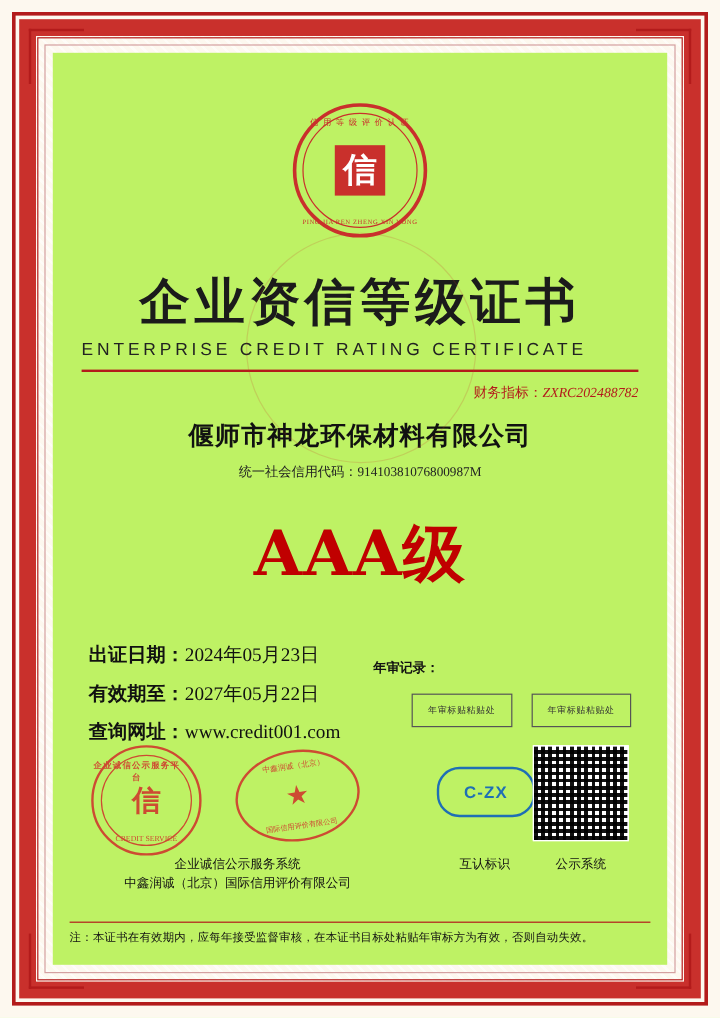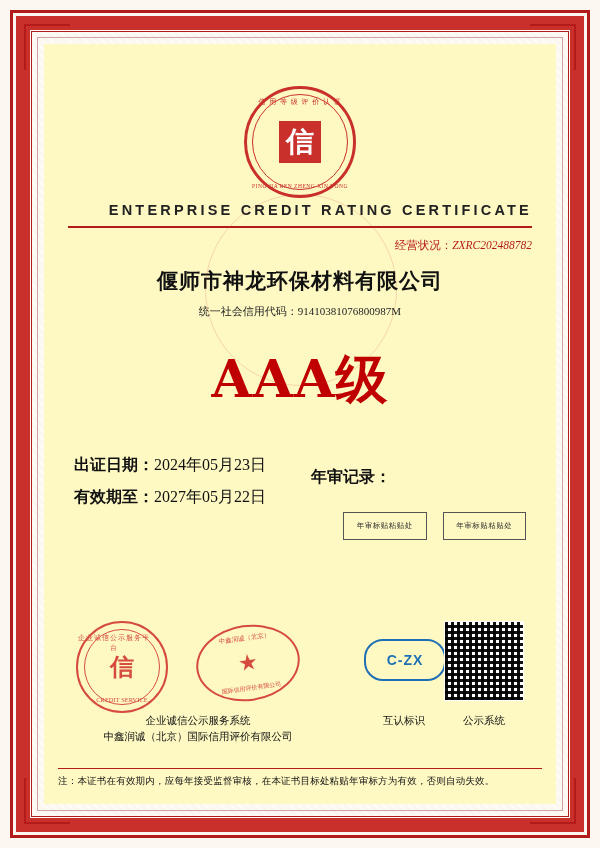--- a/index.html
+++ b/index.html
@@ -69,21 +69,21 @@
   }
   .corner.tl { left: 24px; top: 24px; border-right: none; border-bottom: none; }
   .corner.tr { right: 24px; top: 24px; border-left: none; border-bottom: none; }
   .corner.bl { left: 24px; bottom: 24px; border-right: none; border-top: none; }
   .corner.br { right: 24px; bottom: 24px; border-left: none; border-top: none; }
 
   
   .content {
     position: absolute;
     left: 44px; top: 44px; right: 44px; bottom: 44px;
-    background: #fef9c3;
+    background: #bef264;
     box-sizing: border-box;
     padding: 0 24px;
   }
 
   
   .emblem-wrap {
     margin-top: 42px;
     display: flex;
     justify-content: center;
   }
@@ -147,26 +147,25 @@
     margin-top: 26px;
     text-align: center;
     font-size: 42px;
     font-weight: bold;
     letter-spacing: 4px;
     color: #1b1b1b;
     font-family: "DejaVu Serif", serif;
   }
   .title-en {
     margin-top: 4px;
-    text-align: right;
+    text-align: left;
     font-size: 14.5px;
     letter-spacing: 3.2px;
     color: #222;
     font-family: "Liberation Sans", sans-serif;
-    font-weight: bold;
   }
   .title-rule {
     margin: 8px auto 0;
     width: 100%;
     height: 2px;
     background: #b31b1b;
   }
 
   
   .credit-code-line {
@@ -229,24 +228,24 @@
     line-height: 2.0;
     color: #111;
   }
   .details-left .row .label { font-weight: bold; }
   .details-right {
     width: 215px;
     flex: 0 0 215px;
     padding-top: 18px;
   }
   .details-right .annual-title {
-    font-size: 16px;
-    font-weight: bold;
-    color: #111;
-    margin-bottom: 24px;
+    font-size: 11px;
+    font-weight: bold;
+    color: #111;
+    margin-bottom: 14px;
   }
   .sticker-row {
     display: flex;
     gap: 16px;
     margin-left: 32px;
   }
   .sticker {
     width: 84px;
     height: 26px;
     border: 1px solid #555;
@@ -281,20 +280,21 @@
     border: 1px solid #d0342c;
     border-radius: 50%;
   }
   .seal-circle .seal-top-text {
     position: absolute;
     top: 10px; left: 0; right: 16px;
     text-align: center;
     font-size: 7px;
     color: #d0342c;
     letter-spacing: 1px;
+    font-weight: bold;
   }
   .seal-circle .seal-center {
     position: absolute;
     left: 50%; top: 50%;
     transform: translate(-50%, -50%);
     font-size: 24px;
     color: #d0342c;
     font-weight: bold;
     font-family: "DejaVu Serif", serif;
   }
@@ -401,40 +401,44 @@
     <div class="emblem-wrap">
       <div class="emblem">
         <div class="ring"></div>
         <div class="ring2"></div>
         <div class="arc-top">信 用 等 级 评 价 认 证</div>
         <div class="center-sq">信</div>
         <div class="arc-bottom">PING JIA REN ZHENG XIN YONG</div>
       </div>
     </div>
 
+    <div class="title-cn">企业资信等级证书</div>
     <div class="title-en">ENTERPRISE CREDIT RATING CERTIFICATE</div>
     <div class="title-rule"></div>
 
     <div class="credit-code-line">
-      <span class="label">经营状况：</span><span class="value">ZXRC202488782</span>
+      <span class="label">财务指标：</span><span class="value">ZXRC202488782</span>
     </div>
 
     <div class="company-name">偃师市神龙环保材料有限公司</div>
     <div class="company-usci">统一社会信用代码：91410381076800987M</div>
 
 
     <div class="grade">AAA级</div>
 
     <div class="details">
       <div class="details-left">
         <div class="row">
           <span class="label">出证日期：</span><span>2024年05月23日</span>
         </div>
         <div class="row">
           <span class="label">有效期至：</span><span>2027年05月22日</span>
+        </div>
+        <div class="row">
+          <span class="label">查询网址：</span><span>www.credit001.com</span>
         </div>
       </div>
       <div class="details-right">
         <div class="annual-title">年审记录：</div>
         <div class="sticker-row">
           <div class="sticker">年审标贴粘贴处</div>
           <div class="sticker">年审标贴粘贴处</div>
         </div>
       </div>
     </div>

